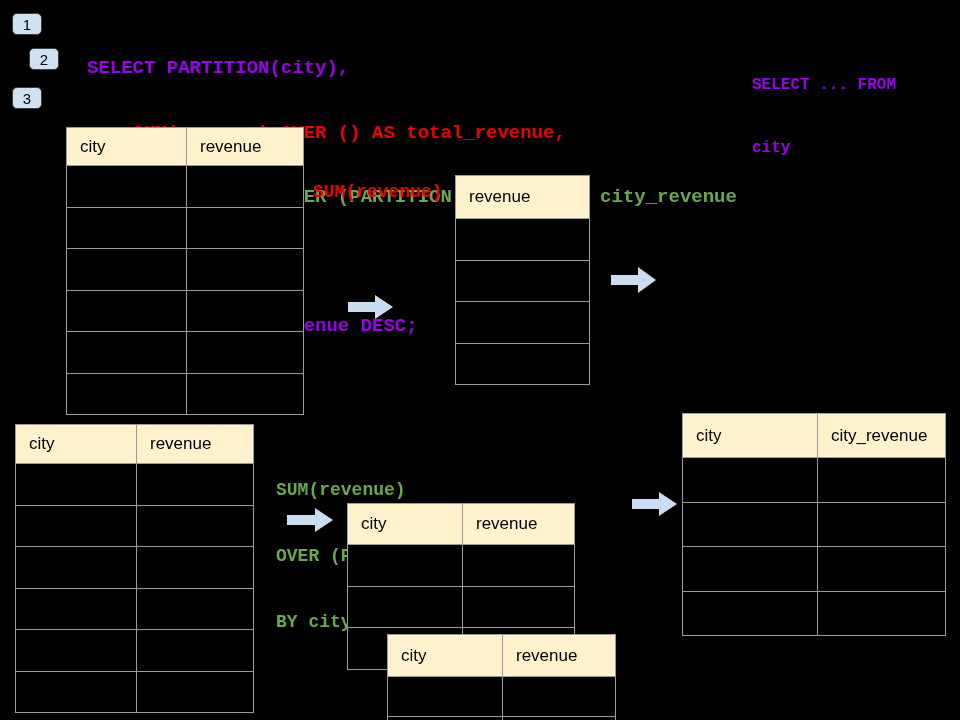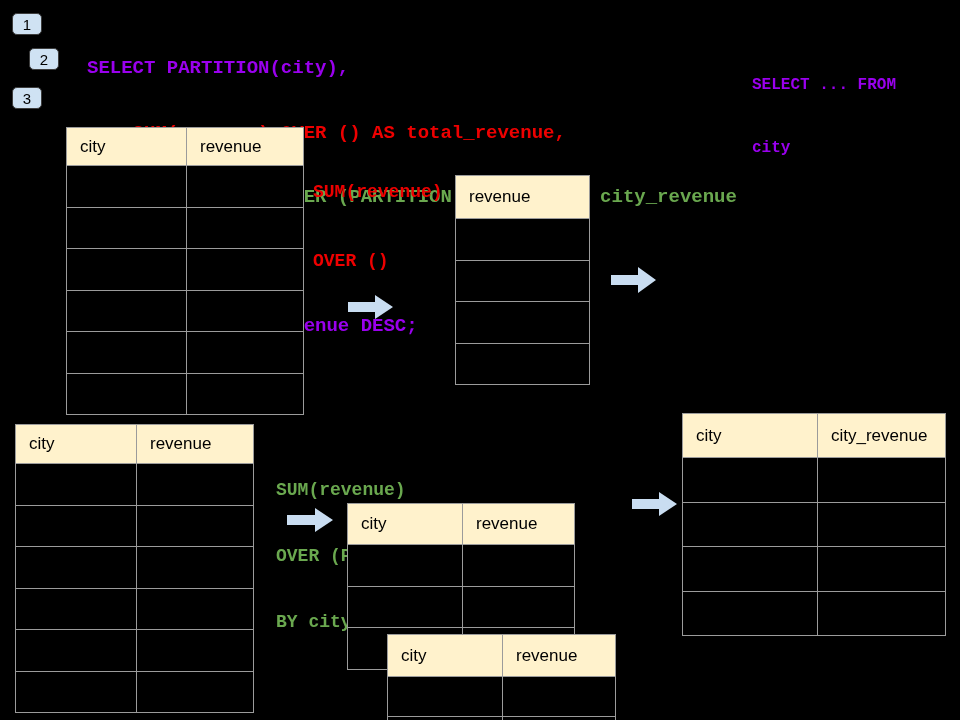--- a/index.html
+++ b/index.html
@@ -69,21 +69,20 @@
     <div class="purple">  ORDER by city_revenue DESC;</div>
   </div>
 
   <div class="code purple" id="side-note">
     <div>SELECT ... FROM</div>
     <div>city</div>
   </div>
 
   <div class="code red" id="label-total">
     <div>SUM(revenue)</div>
-    <div>OVER ()</div>
   </div>
 
   <div class="code green" id="label-partition">
     <div>SUM(revenue)</div>
     <div>OVER (PARTITION</div>
     <div>BY city)</div>
   </div>
 
   <table class="tbl" id="tbl-source-top">
     <colgroup>

